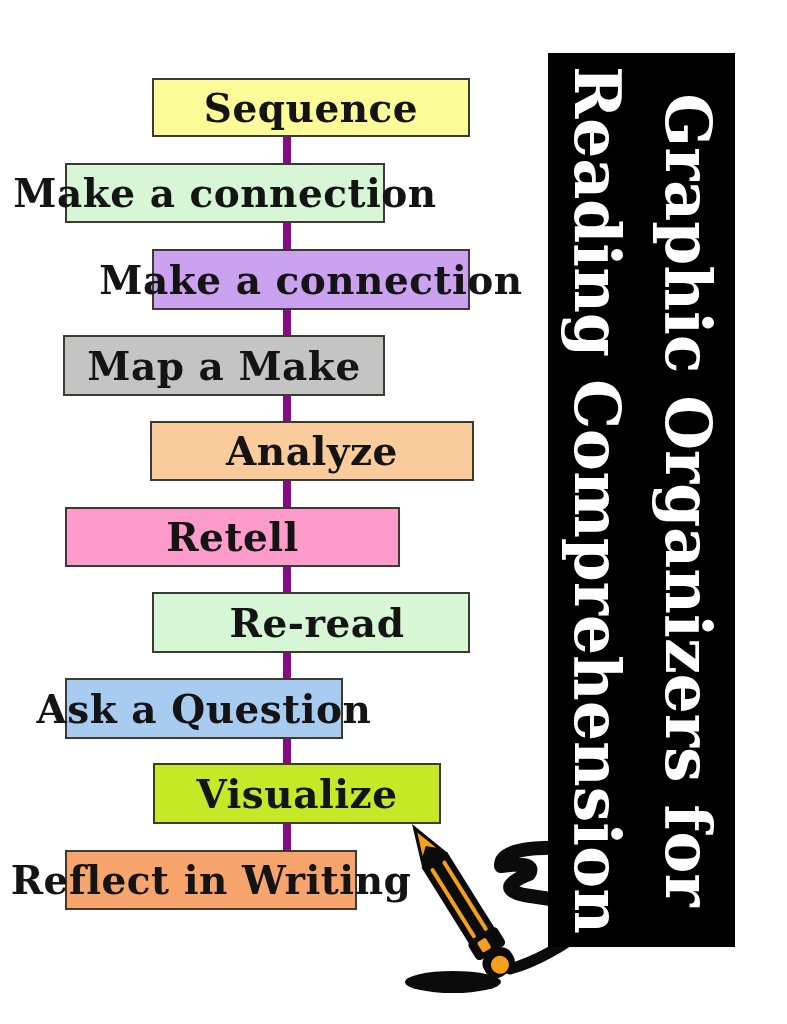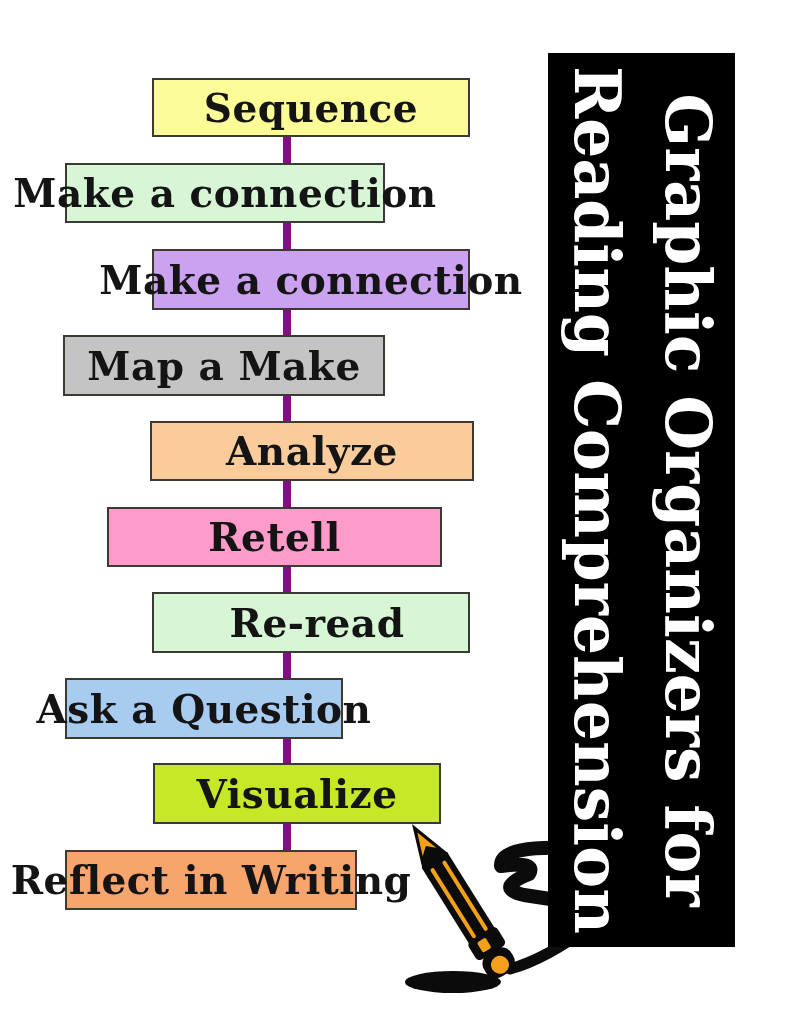--- a/index.html
+++ b/index.html
@@ -81,21 +81,21 @@
   </div>
   <div class="flow-box" style="left: 152px; top: 249px; width: 318px; height: 61px; background: rgb(203, 162, 240);">
     <span class="box-label">Make a connection</span>
   </div>
   <div class="flow-box" style="left: 63px; top: 335px; width: 322px; height: 61px; background: rgb(196, 196, 196);">
     <span class="box-label">Map a Make</span>
   </div>
   <div class="flow-box" style="left: 150px; top: 421px; width: 324px; height: 60px; background: rgb(250, 203, 155);">
     <span class="box-label">Analyze</span>
   </div>
-  <div class="flow-box" style="left: 65px; top: 507px; width: 335px; height: 60px; background: rgb(253, 155, 202); margin-left: 42px;">
+  <div class="flow-box" style="left: 65px; top: 507px; width: 335px; height: 60px; background: rgb(253, 155, 202);">
     <span class="box-label">Retell</span>
   </div>
   <div class="flow-box" style="left: 152px; top: 592px; width: 318px; height: 61px; background: rgb(214, 246, 214); padding-left: 12px;">
     <span class="box-label">Re-read</span>
   </div>
   <div class="flow-box" style="left: 65px; top: 678px; width: 278px; height: 61px; background: rgb(168, 204, 240);">
     <span class="box-label">Ask a Question</span>
   </div>
   <div class="flow-box" style="left: 153px; top: 763px; width: 288px; height: 61px; background: rgb(198, 232, 39);">
     <span class="box-label">Visualize</span>

